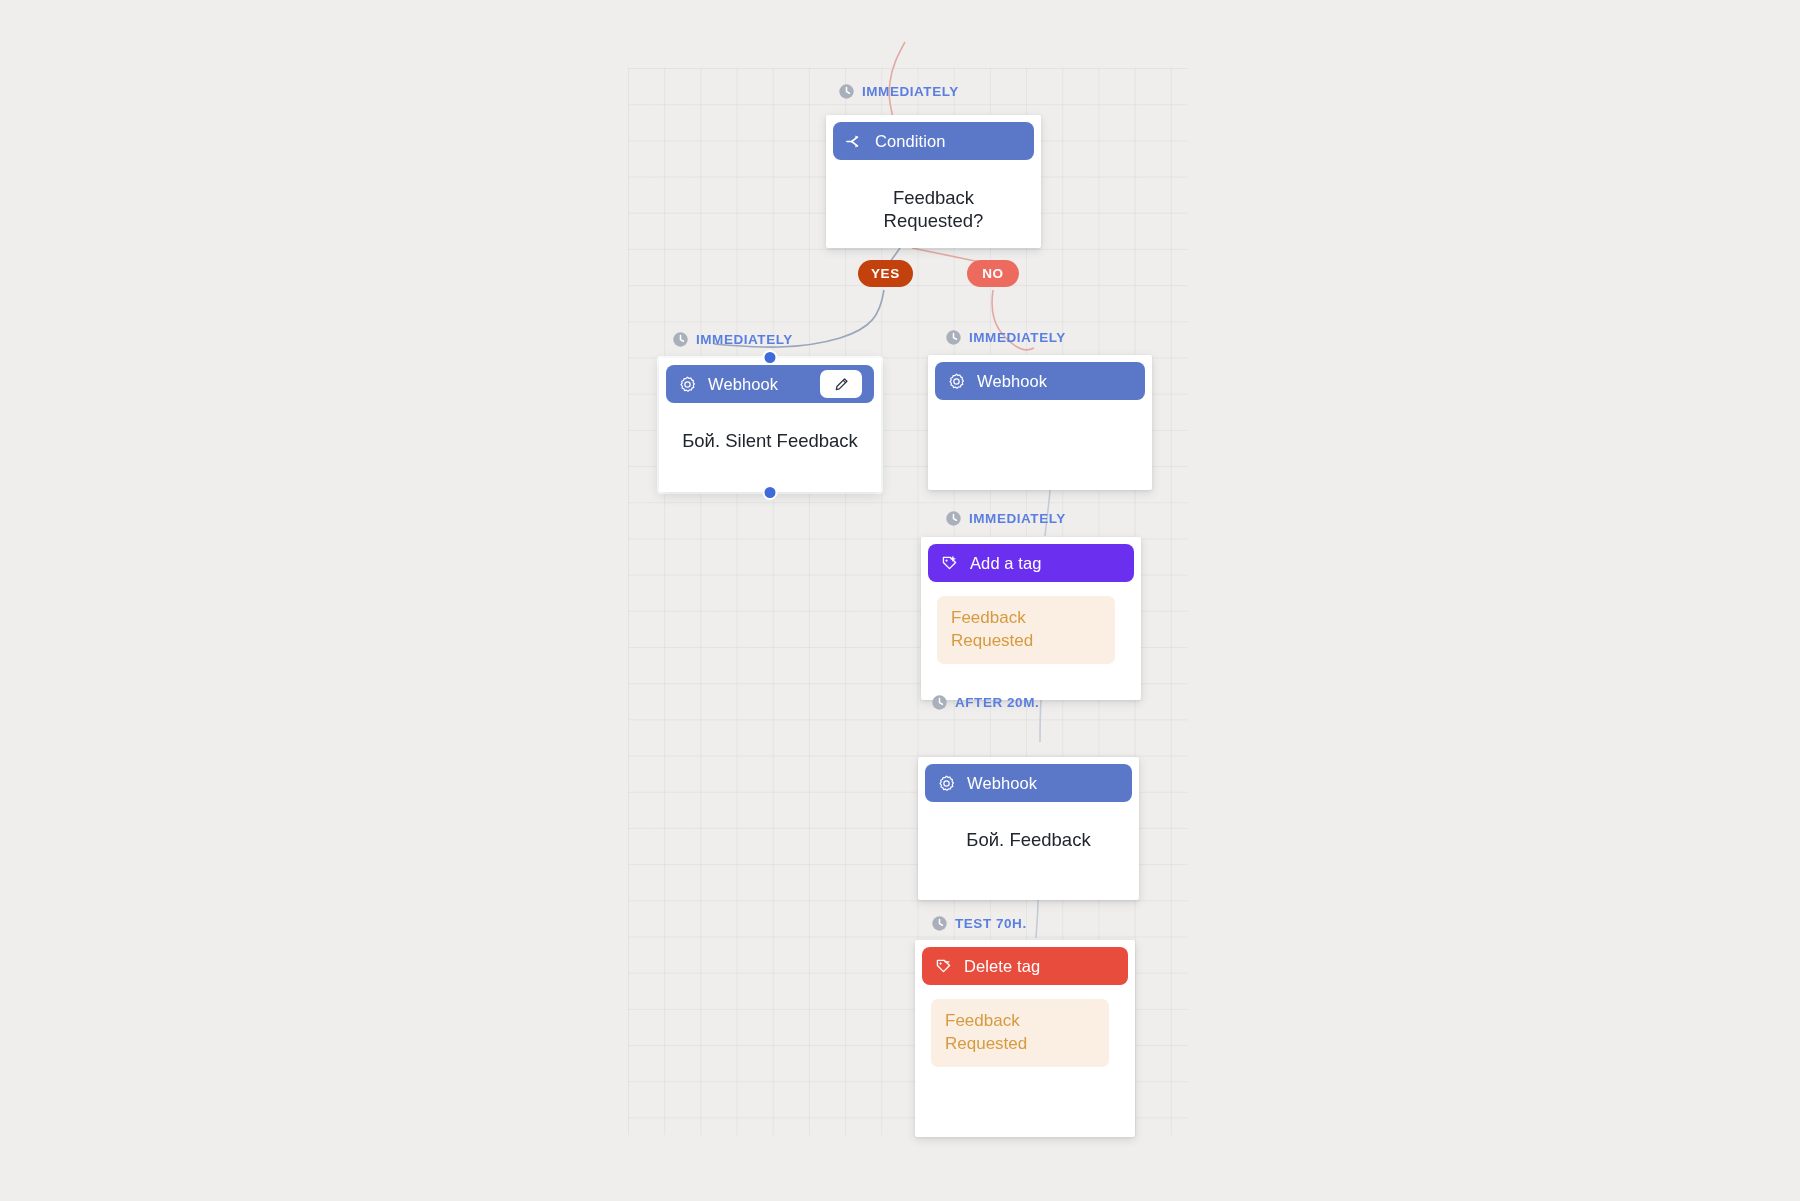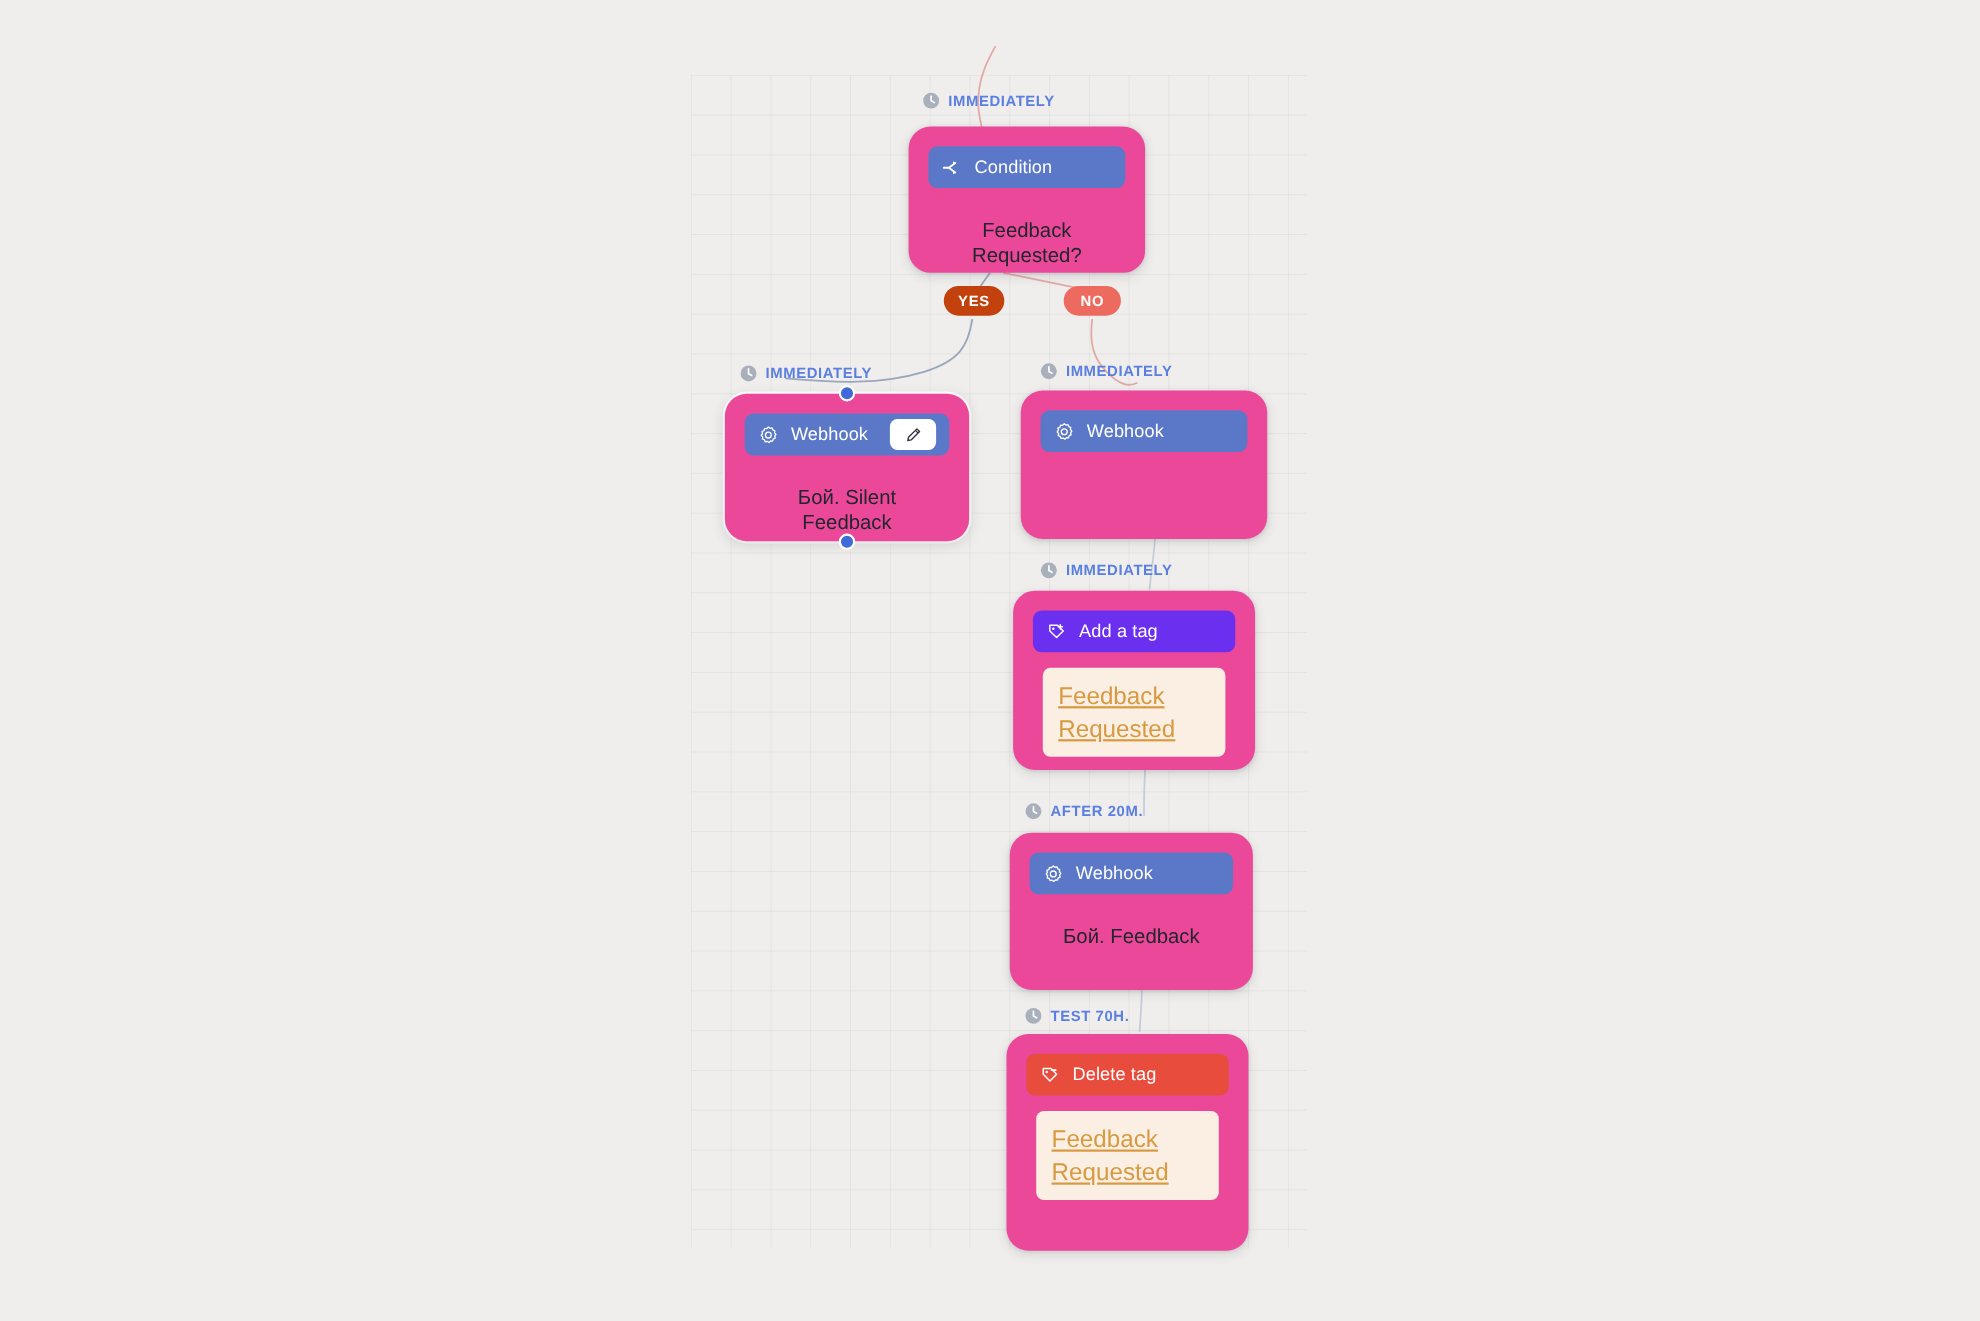--- a/index.html
+++ b/index.html
@@ -34,24 +34,24 @@
     left: 0;
     top: 0;
     width: 1800px;
     height: 1201px;
     pointer-events: none;
   }
 
   
   .node {
     position: absolute;
-    background: #ec4899;
-    border-radius: 20px;
+    background: #ffffff;
+    border-radius: 2px;
     box-shadow: 0 3px 10px rgba(60,64,80,0.13), 0 1px 3px rgba(60,64,80,0.10);
-    padding: 18px;
+    padding: 7px;
     box-sizing: border-box;
   }
   .node.selected {
     box-shadow: 0 3px 12px rgba(60,64,80,0.17), 0 0 0 2px rgba(255,255,255,1);
   }
 
   .node-header {
     border-radius: 8px;
     height: 38px;
     display: flex;
@@ -101,24 +101,23 @@
     text-align: center;
     line-height: 1.25;
   }
 
   .tag-chip {
     margin: 14px 9px 12px 9px;
     background: #faefe2;
     border-radius: 7px;
     padding: 11px 14px;
     color: #d79a40;
-    font-size: 22px;
+    font-size: 17px;
     line-height: 1.35;
     max-width: 150px;
-    text-decoration: underline;
   }
 
   
   .handle {
     position: absolute;
     width: 11px;
     height: 11px;
     border-radius: 50%;
     background: #3f6ad8;
     border: 2.5px solid #ffffff;
@@ -294,21 +293,21 @@
         <path d="M3.6 3.6 H11 L16.4 9 L10 15.4 L3.6 9 Z" fill="none" stroke="#ffffff" stroke-width="1.4" stroke-linejoin="round"></path>
         <circle cx="6.9" cy="6.9" r="1.15" fill="#ffffff"></circle>
         <path d="M13.6 3.1 V7.1 M11.6 5.1 H15.6" stroke="#ffffff" stroke-width="1.5" stroke-linecap="round"></path>
       </svg>
     </span>
     <span class="hdr-label">Add a tag</span>
   </div>
   <div class="tag-chip">Feedback Requested</div>
 </div>
 
-<div class="delay" style="left:931px; top:729px;">
+<div class="delay" style="left:931px; top:694px;">
   <svg class="clock" viewBox="0 0 20 20">
     <circle cx="10" cy="10" r="8.5" fill="#aab0bb"></circle>
     <path d="M10 5.2 L10 10.2 L13.4 12.1" stroke="#ffffff" stroke-width="1.8" fill="none" stroke-linecap="round"></path>
   </svg>
   <span class="delay-text">AFTER 20M.</span>
 </div>
 
 <div class="node" style="left:918px; top:757px; width:221px; height:143px;">
   <div class="node-header hdr-blue">
     <span class="hdr-icon">

